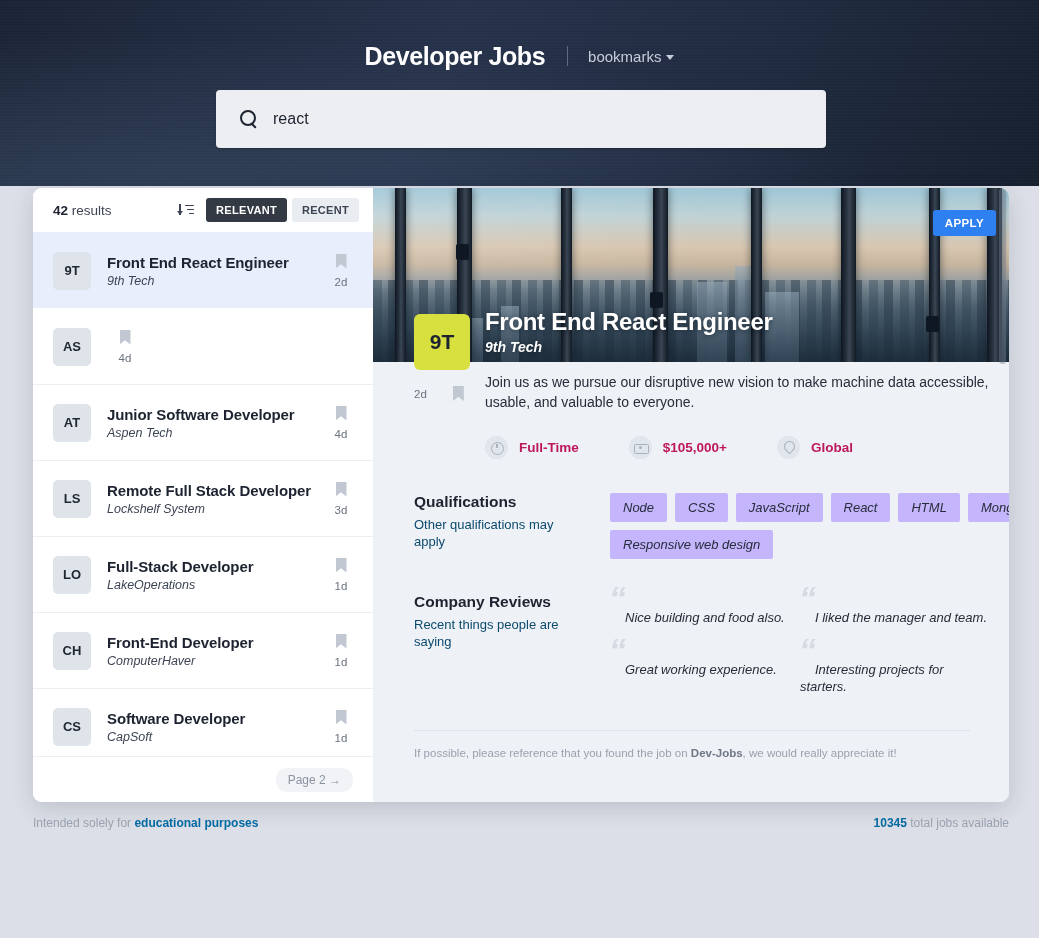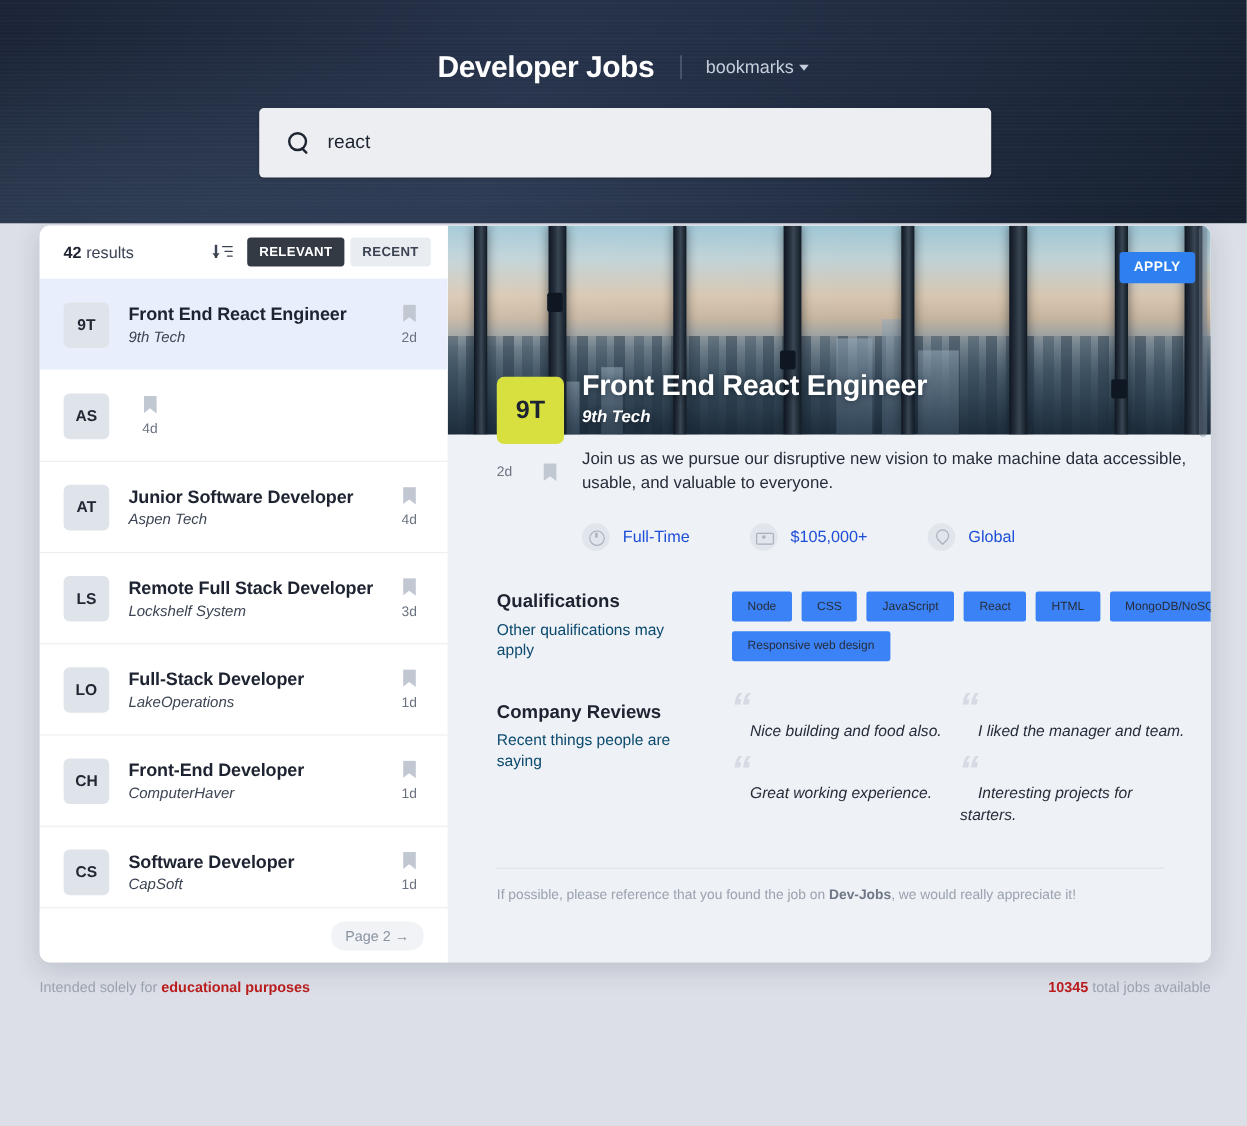--- a/index.html
+++ b/index.html
@@ -476,21 +476,21 @@
   }
   .meta-icon.pin::before {
     content: "";
     position: absolute;
     left: 7px; top: 5px;
     width: 9px; height: 9px;
     border: 1.6px solid #aab1bd;
     border-radius: 50% 50% 50% 0;
     transform: rotate(-45deg);
   }
-  .meta-label { font-size: 13.5px; color: #1d4ed8; }
+  .meta-label { font-size: 13.5px; color: #be185d; font-weight: bold; }
 
   .section {
     margin: 0 0 0 41px;
     display: flex;
     padding-top: 34px;
   }
   .section-head { width: 196px; flex: 0 0 196px; }
   .section-title {
     font-size: 15.5px;
     font-weight: bold;
@@ -500,26 +500,27 @@
     font-size: 13px;
     color: #0c4a6e;
     margin-top: 5px;
     line-height: 1.35;
     width: 160px;
   }
   .section-body { flex: 1 1 auto; }
 
   .chips { display: flex; flex-wrap: wrap; gap: 8px; width: 520px; }
   .chip {
-    background: #3b82f6;
+    background: #c4b5fd;
     color: #262d3a;
-    font-size: 10px;
+    font-size: 13px;
     padding: 7px 13px;
     border-radius: 2px;
     cursor: pointer;
+    font-style: italic;
   }
 
   .reviews {
     display: grid;
     grid-template-columns: 190px 190px;
     column-gap: 0px;
     row-gap: 18px;
     width: 400px;
   }
   .review {
@@ -580,21 +581,21 @@
     top: 816px;
     width: 976px;
     display: flex;
     align-items: center;
     justify-content: space-between;
   }
   .footer-left, .footer-right {
     font-size: 12px;
     color: #9aa2af;
   }
-  .footer-left b, .footer-right b { color: #b91c1c; }
+  .footer-left b, .footer-right b { color: #0369a1; }
 </style>
 </head>
 <body>
 
 <div class="header-band">
   <div class="brand-row">
     <span class="brand-title">Developer Jobs</span>
     <span class="brand-sep"></span>
     <span class="bookmarks-link">
       <span>bookmarks</span><span class="caret-down"></span>

